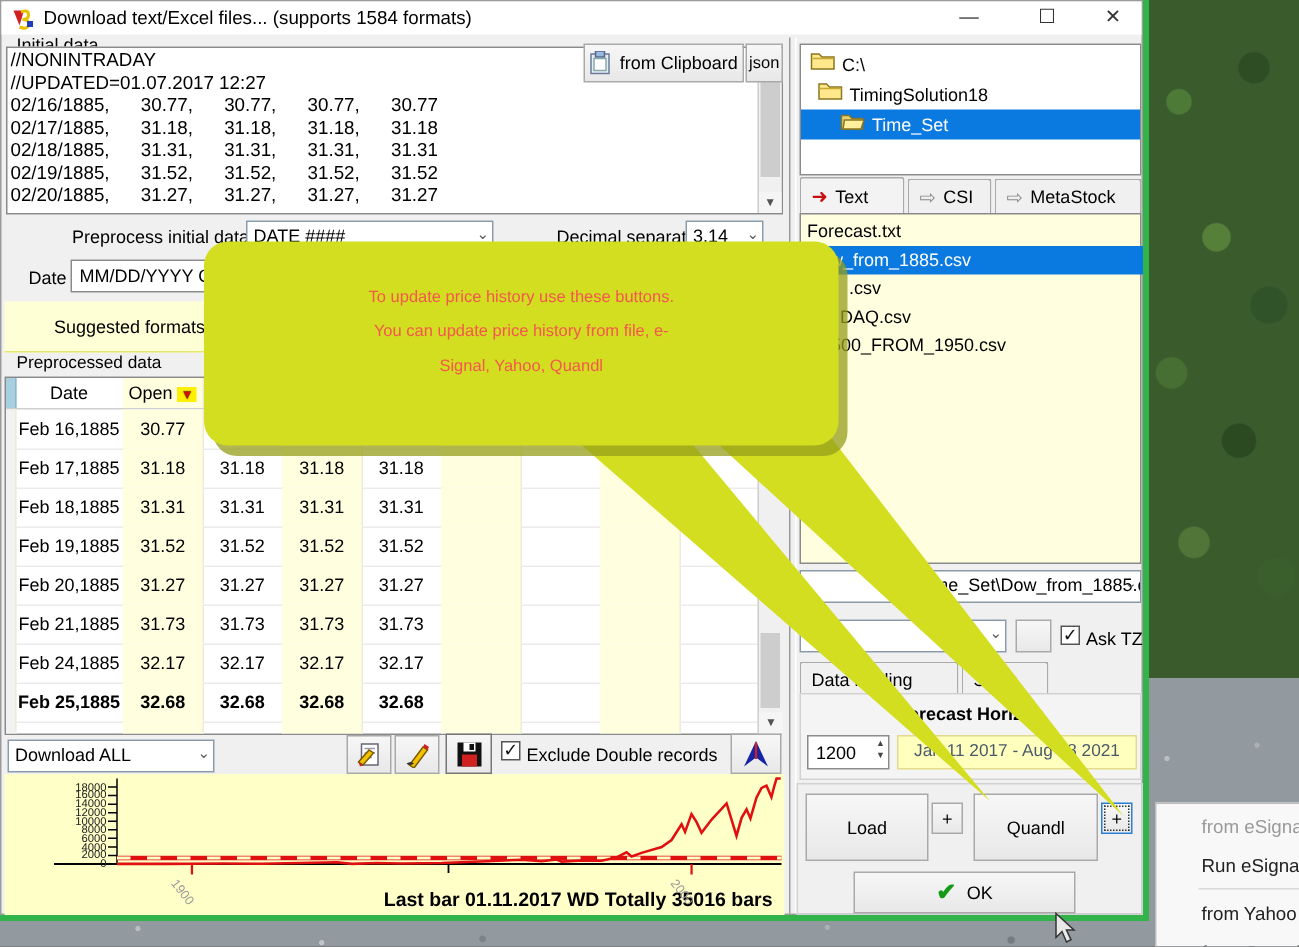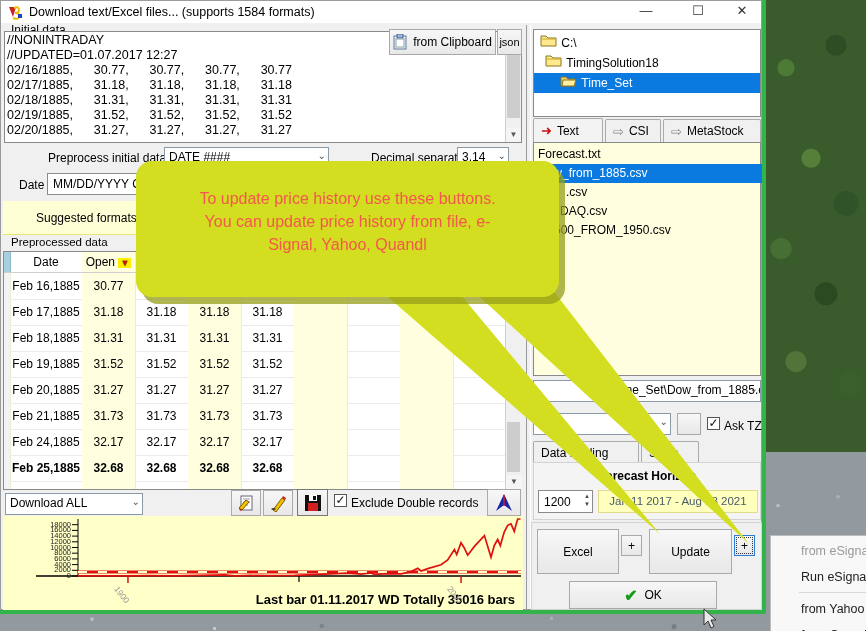--- a/index.html
+++ b/index.html
@@ -68,21 +68,21 @@
   .xtick{position:absolute;font-size:8.5px;color:#999;transform:rotate(52deg);transform-origin:left top;}
   
   .tab{position:absolute;top:118px;height:23px;background:#f0f0f0;border:1px solid #aaa;border-bottom:none;
      box-sizing:border-box;display:flex;align-items:center;padding:0 7px;gap:5px;border-radius:2px 2px 0 0;}
   .filelist-item{position:absolute;left:0;width:100%;height:19px;line-height:19px;white-space:nowrap;}
   .sel{background:var(--sel,#0a7ae0);color:#fff;}
   
   #balloon{left:136px;top:161px;width:423px;height:136px;border-radius:16px;
      background:var(--bal,#d3de20);box-shadow:6px 7px 0 rgba(150,158,25,.75);z-index:41;}
   #balloon-text{position:absolute;left:6px;right:6px;top:26px;text-align:center;
-     color:var(--baltext,#f4574d);font-size:16px;line-height:23px;}
+     color:var(--baltext,#f4574d);font-size:11px;line-height:23px;}
   #tails{left:0;top:0;width:866px;height:631px;z-index:40;pointer-events:none;}
   
   #menu{left:770px;top:535px;width:172px;height:110px;background:#f8f8f8;border:1px solid #bdbdbd;
      box-sizing:border-box;z-index:60;}
   .mi{position:absolute;left:0;width:100%;height:26px;line-height:26px;padding-left:30px;box-sizing:border-box;
      font-size:12.5px;color:#222;white-space:nowrap;}
   .mi.dis{color:#9a9a9a;}
   .msep{position:absolute;left:28px;right:4px;height:1px;background:#d9d9d9;}
   #cursor{left:700px;top:608px;z-index:99;}
   .icon16{width:18px;height:16px;display:inline-block;}
@@ -414,23 +414,23 @@
 
   <div class="abs grp" style="left:532px;top:461px;width:228px;height:58px;background:#f4f4f4"></div>
   <div class="abs lbl" style="left:532px;top:468px;width:228px;text-align:center;font-weight:bold">Forecast Horizon</div>
   <div class="abs sunken" style="left:537px;top:489px;width:55px;height:23px;padding:4px 0 0 5px">
     <span>1200</span>
     <span class="abs" style="right:2px;top:1px;font-size:6px;line-height:8px;color:#444">▲<br>▼</span>
   </div>
   <div class="abs" style="left:597px;top:489px;width:160px;height:23px;background:#ffffbe;border:1px solid #e2da8c;box-sizing:border-box;text-align:center;line-height:21px;color:#4a5a6a;font-size:11.5px">Jan 11 2017 - Aug 18 2021</div>
 
   <div class="abs grp" style="left:530px;top:521px;width:231px;height:88px"></div>
-  <div class="abs btn" style="left:536px;top:528px;width:82px;height:45px">Excel</div>
+  <div class="abs btn" style="left:536px;top:528px;width:82px;height:45px">Load</div>
   <div class="abs btn" style="left:620px;top:534px;width:21px;height:21px">+</div>
-  <div class="abs btn" style="left:648px;top:528px;width:83px;height:45px">Update</div>
+  <div class="abs btn" style="left:648px;top:528px;width:83px;height:45px">Quandl</div>
   <div class="abs btn" style="left:733px;top:534px;width:21px;height:21px;border:1px solid #2a7fd4;outline:1px dotted #333;outline-offset:-3px">+</div>
   <div class="abs btn" style="left:568px;top:580px;width:148px;height:28px;gap:7px">
     <span style="color:#169a16;font-size:16px;font-weight:bold">✔</span>
     <span>OK</span>
   </div>
 </div>
 
 <div class="abs green" id="green-r"></div>
 <div class="abs green" id="green-b"></div>
 

